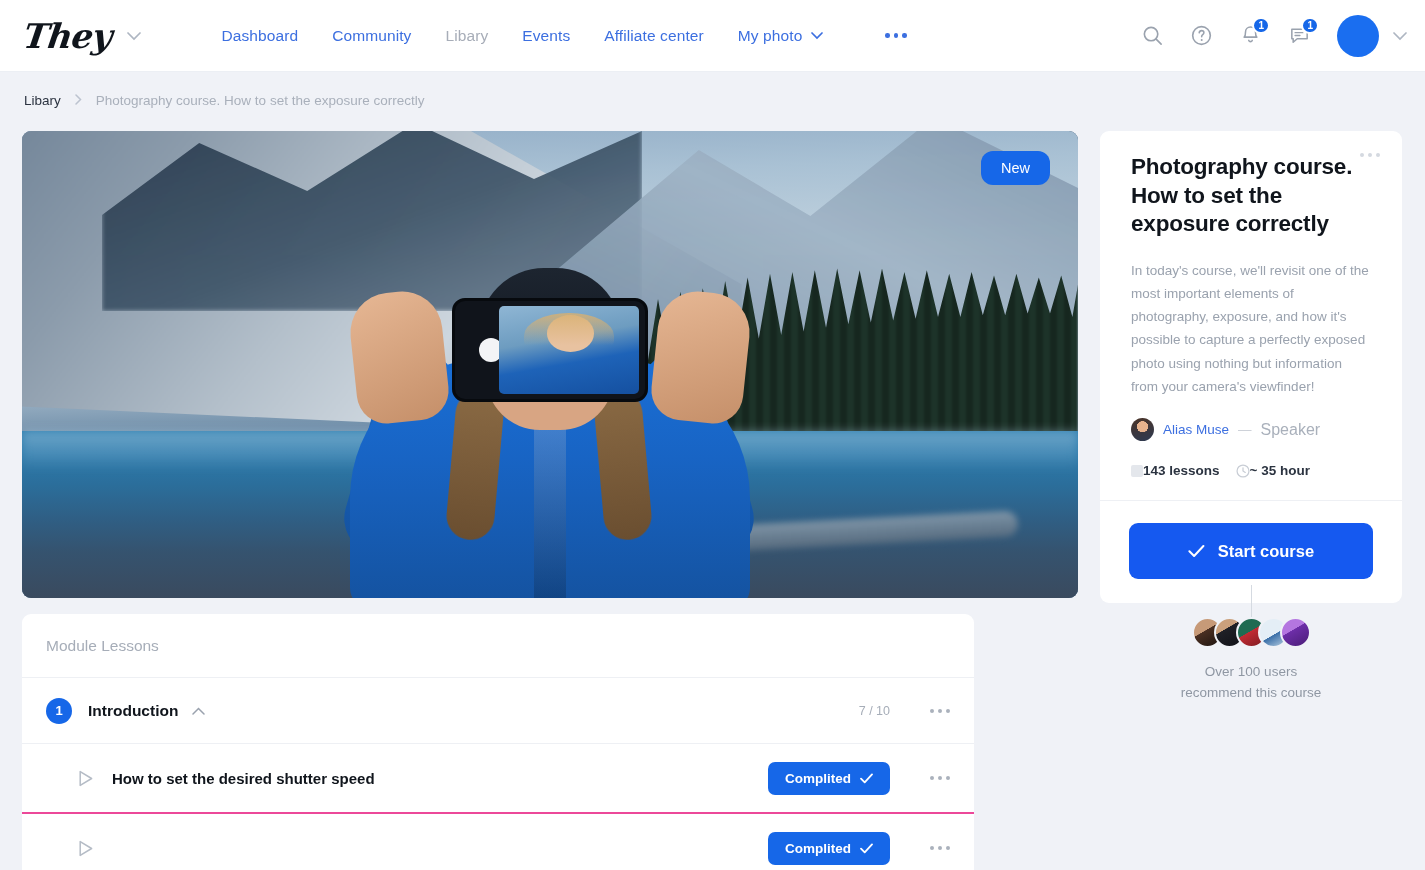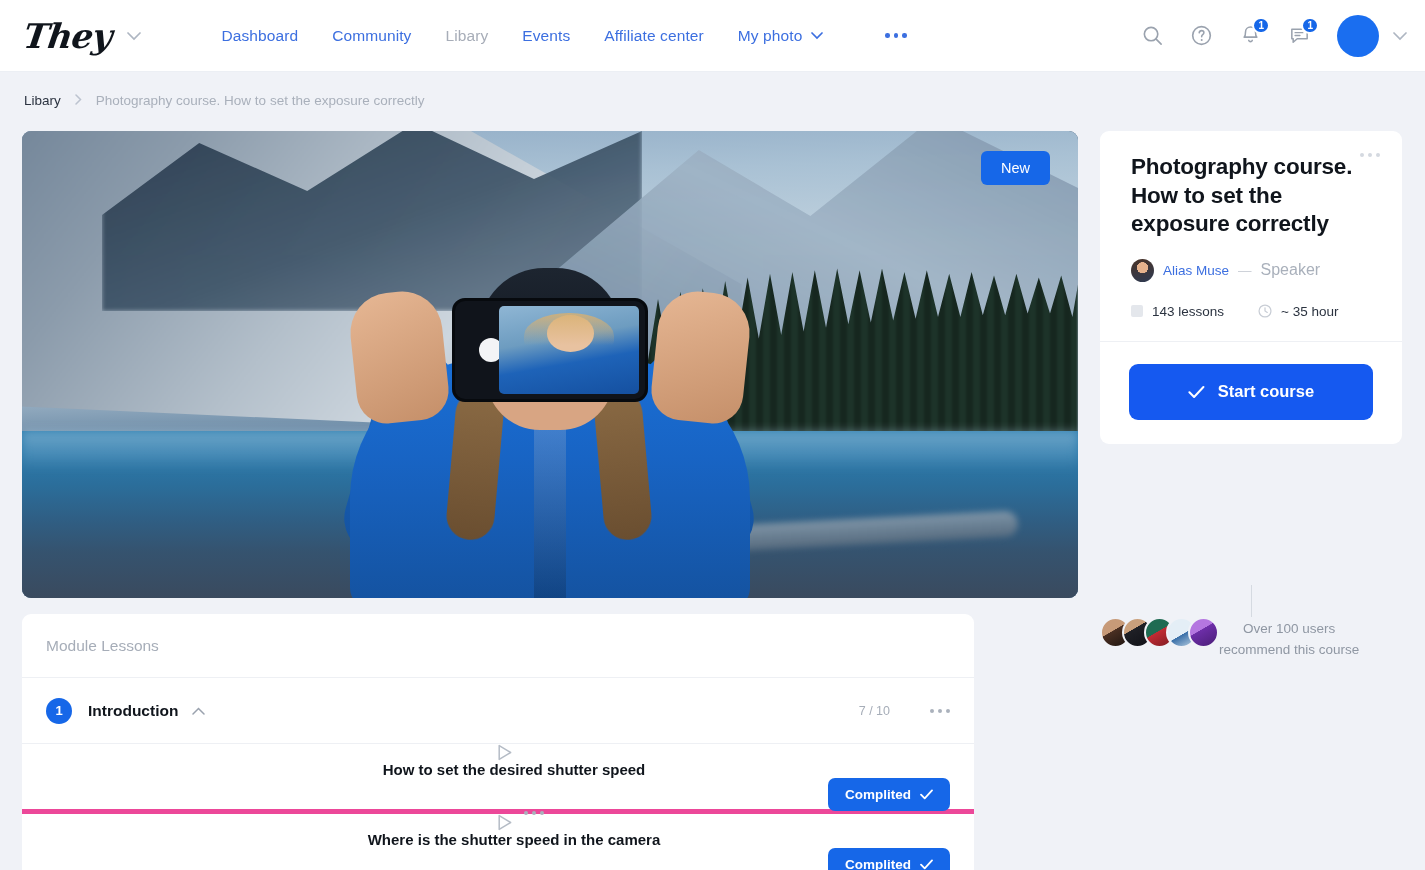--- a/index.html
+++ b/index.html
@@ -199,21 +199,21 @@
     background: linear-gradient(180deg, #d8b070 0%, transparent 70%);
     border-radius: 50% 50% 40% 40%; opacity: .85;
   }
   .shutter {
     position: absolute; left: 24px; top: 50%; transform: translateY(-50%);
     width: 24px; height: 24px; border-radius: 50%; background: #f3f4f6;
   }
   .new-badge {
     position: absolute; right: 28px; top: 20px;
     background: #1667e8; color: #fff;
-    font-size: 14.5px; padding: 9px 20px; border-radius: 6px;
+    font-size: 14.5px; padding: 9px 20px; border-radius: 12px;
     cursor: pointer;
   }
 
   
   .lessons {
     position: absolute; left: 22px; top: 614px;
     width: 952px; height: 256px;
     background: #fff; border-radius: 9px 9px 0 0;
     overflow: hidden;
   }
@@ -234,21 +234,21 @@
     margin-right: 16px;
   }
   .mod-title { font-size: 15.5px; font-weight: bold; color: #10151c; }
   .mod-caret { margin-left: 14px; color: #9aa2ae; cursor: pointer; display: flex; }
   .mod-progress { margin-left: auto; font-size: 12.5px; color: #a6adb8; }
   .dots-menu { display: flex; gap: 4px; margin-left: 40px; cursor: pointer; }
   .dots-menu i { width: 4px; height: 4px; border-radius: 50%; background: #aab1bc; display: block; }
 
   .lesson-row {
     height: 70px; display: flex; align-items: center;
-    padding: 0 24px 0 56px; border-bottom: 5px solid #ec4899; flex-direction: column;
+    padding: 0 24px 0 56px; border-bottom: 2px solid #ec4899;
   }
   .play-ico { color: #b5bcc6; margin-right: 18px; display: flex; }
   .lesson-title { font-size: 15px; font-weight: bold; color: #10151c; }
   .chip {
     margin-left: auto; background: #1667e8; color: #fff;
     font-size: 13.5px; font-weight: bold;
     padding: 9px 17px; border-radius: 7px;
     display: flex; align-items: center; gap: 9px; cursor: pointer;
   }
 
@@ -269,21 +269,21 @@
   .speaker { display: flex; align-items: center; gap: 9px; margin-top: 20px; }
   .sp-av {
     width: 23px; height: 23px; border-radius: 50%;
     background: radial-gradient(circle at 50% 38%, #e6b28d 0 30%, transparent 31%),
                 linear-gradient(165deg, #4a3327, #2e3a52);
     flex: none;
   }
   .sp-name { font-size: 13.5px; color: #3c6fe0; cursor: pointer; }
   .sp-dash { color: #c8cdd5; font-size: 13.5px; }
   .sp-role { font-size: 16px; color: #a9b0bb; }
-  .meta { display: flex; align-items: center; gap: 9px; margin-top: 22px; }
+  .meta { display: flex; align-items: center; margin-top: 22px; font-weight: bold; }
   .meta-ico { color: #c8cdd5; display: flex; }
   .meta-box { width: 12px; height: 12px; background: #e4e7ec; border-radius: 2px; }
   .meta-txt { font-size: 13.5px; color: #2b3340; }
   .meta-gap { width: 16px; }
   .side-foot { border-top: 1px solid #eef0f4; padding: 22px 29px 24px; }
   .start-btn {
     width: 100%; height: 56px; border: none; border-radius: 9px;
     background: #1559f0; color: #fff;
     font-family: "Liberation Sans", sans-serif;
     font-size: 16.5px; font-weight: bold;
@@ -291,21 +291,21 @@
     cursor: pointer;
   }
 
   
   .connector {
     position: absolute; left: 1251px; top: 585px;
     width: 1px; height: 32px; background: #d5dae1;
   }
   .recommend {
     position: absolute; left: 1100px; top: 617px;
-    width: 302px; display: flex; flex-direction: row; align-items: center;
+    width: 302px; display: flex; flex-direction: column; align-items: center;
   }
   .av-stack { display: flex; margin-bottom: 14px; }
   .av-stack span {
     width: 31px; height: 31px; border-radius: 50%;
     border: 2px solid #f0f2f7; margin-left: -9px;
     display: block;
   }
   .av-stack span:first-child { margin-left: 0; }
   .rec-text {
     font-size: 13.5px; color: #8f97a3; text-align: center; line-height: 1.55;
@@ -457,21 +457,20 @@
           <i></i>
         </span>
     </div>
 
     <div class="lesson-row">
       <span class="play-ico">
         <svg width="16" height="17" viewBox="0 0 16 17">
             <path d="M2.2 1.6l11.4 6.9-11.4 6.9z" stroke="currentColor" stroke-width="1.5" fill="none" stroke-linejoin="round"></path>
           </svg>
       </span>
-      <span class="lesson-title">Where is the shutter speed in the camera</span>
       <span class="chip">
         <span>Complited</span>
         <svg width="13" height="11" viewBox="0 0 13 11">
             <path d="M1 5.6l3.7 3.8L12 1.4" stroke="#fff" stroke-width="1.8" fill="none" stroke-linecap="round" stroke-linejoin="round"></path>
           </svg>
       </span>
       <span class="dots-menu">
           <i></i>
           <i></i>
           <i></i>
@@ -480,20 +479,21 @@
   </div>
 
   <div class="side">
     <div class="side-body">
       <span class="side-dots">
           <i></i>
           <i></i>
           <i></i>
         </span>
       <div class="side-title">Photography course. How to set the exposure correctly</div>
+      <div class="side-desc">In today's course, we'll revisit one of the most important elements of photography, exposure, and how it's possible to capture a perfectly exposed photo using nothing but information from your camera's viewfinder!</div>
 
       <div class="speaker">
         <span class="sp-av"></span>
         <span class="sp-name">Alias Muse</span>
         <span class="sp-dash">—</span>
         <span class="sp-role">Speaker</span>
       </div>
 
       <div class="meta">
         <span class="meta-ico">

